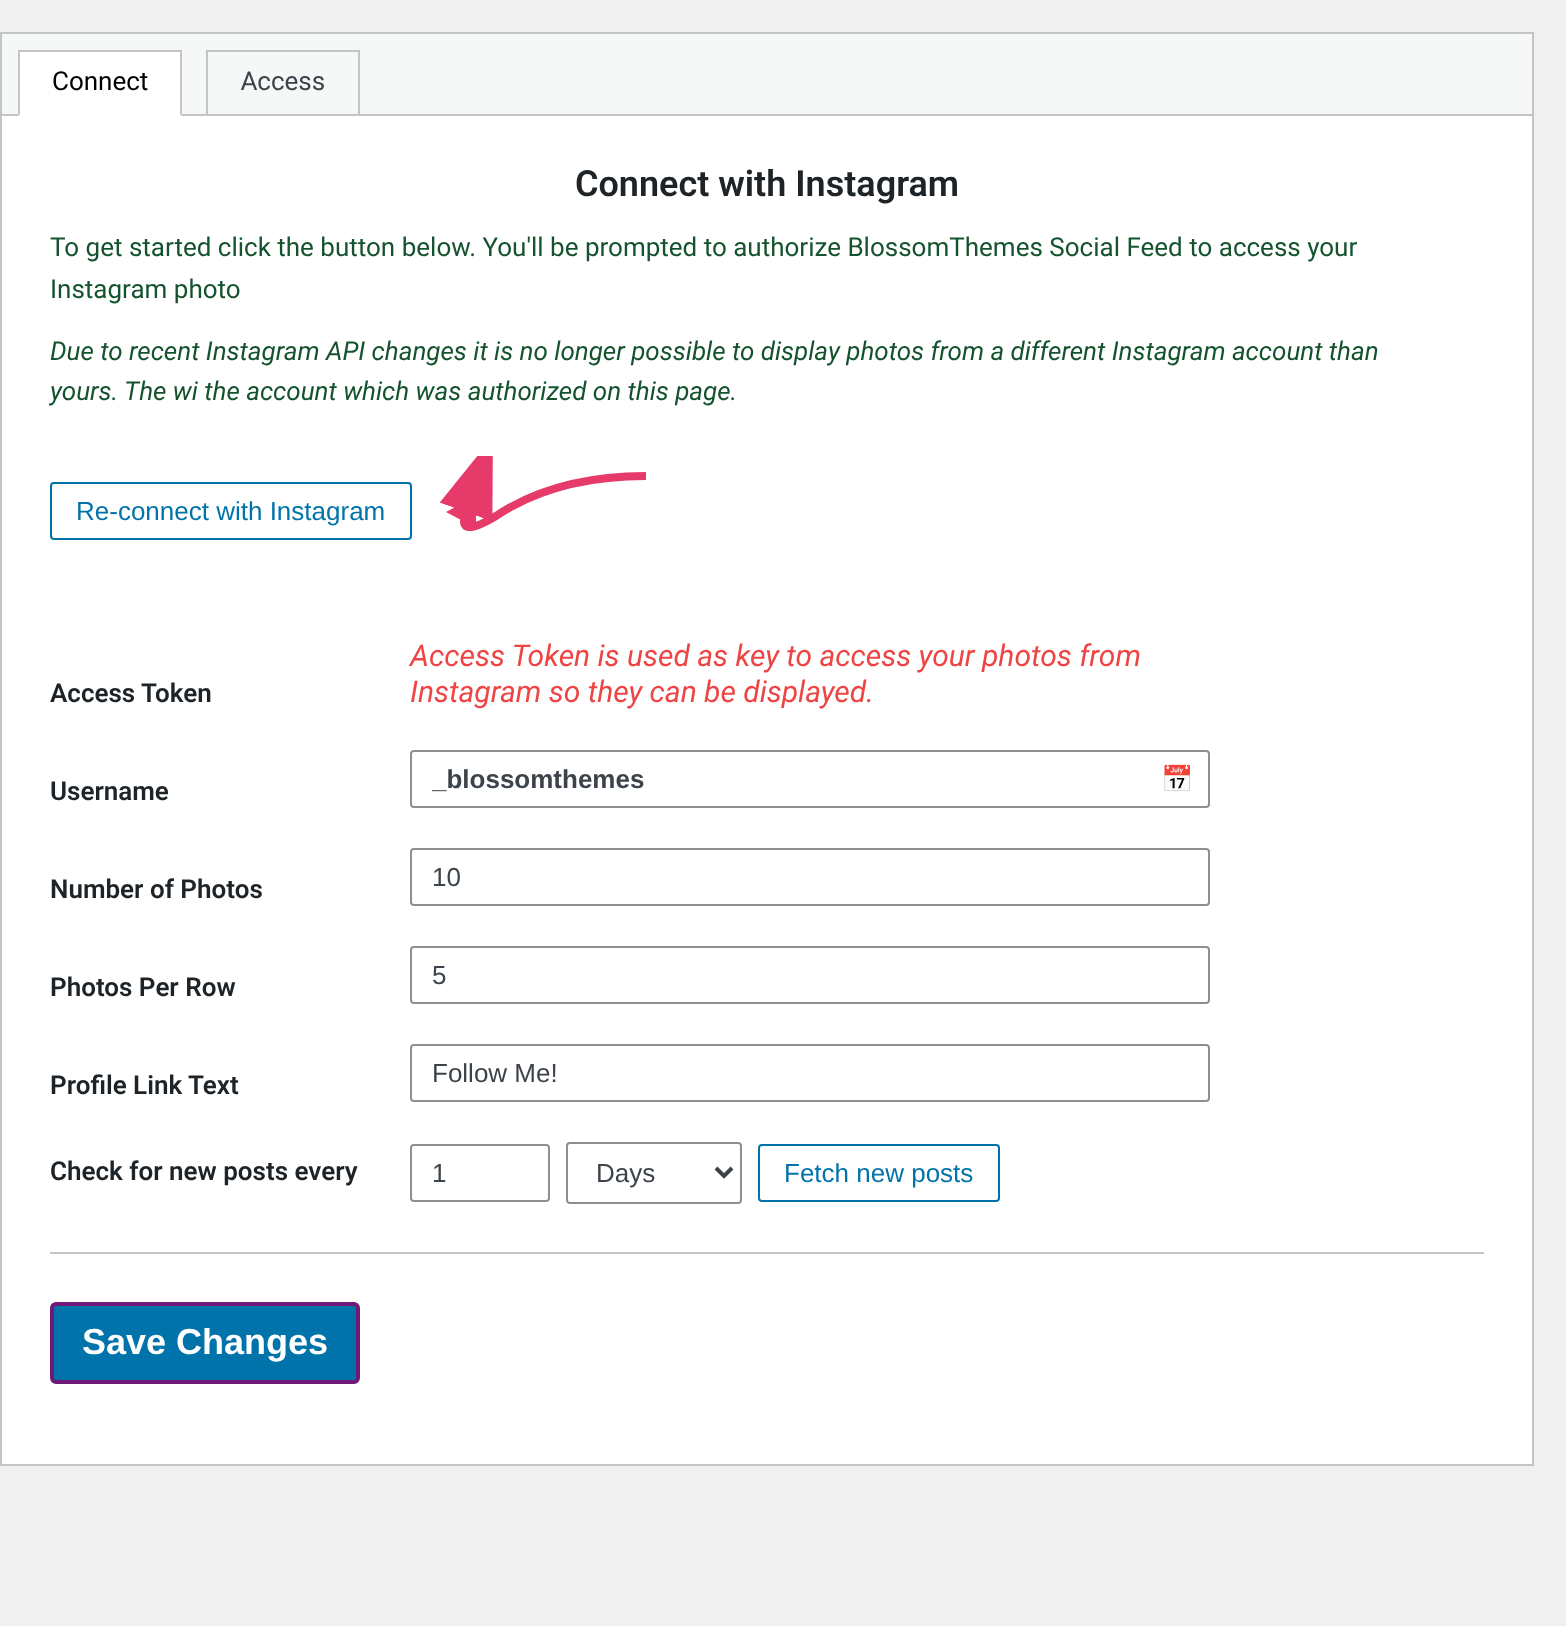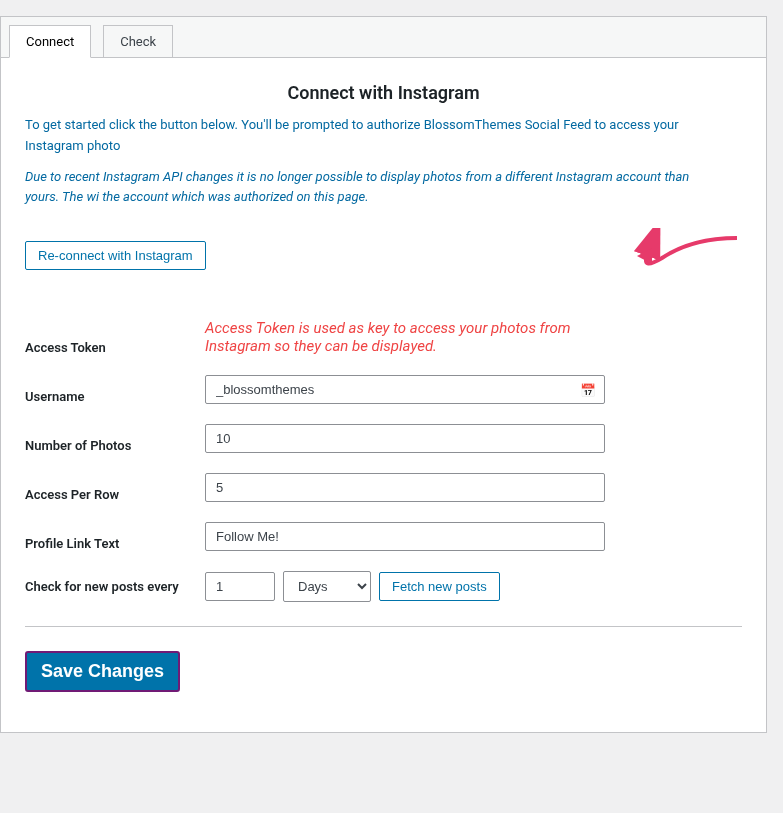--- a/index.html
+++ b/index.html
@@ -53,37 +53,36 @@
     }
     .section-title {
       font-size: 18px;
       font-weight: 600;
       color: #1d2327;
       margin-bottom: 12px;
       text-align: center;
     }
     .description {
       font-size: 13px;
-      color: #0369a1;
+      color: #14532d;
       margin-bottom: 10px;
       line-height: 1.6;
       max-width: 700px;
     }
     .description.italic {
       font-style: italic;
       margin-bottom: 20px;
     }
     
     .reconnect-area {
       display: flex;
       align-items: center;
       gap: 12px;
       margin-bottom: 30px;
       position: relative;
-      justify-content: space-between;
     }
     .reconnect-btn {
       padding: 6px 12px;
       background: #fff;
       border: 1px solid #0073aa;
       color: #0073aa;
       font-size: 13px;
       cursor: pointer;
       border-radius: 2px;
     }
@@ -125,20 +124,21 @@
       font-size: 15px;
       color: #ef4444;
       margin-top: 6px;
       font-style: italic;
     }
     
     .input-with-icon {
       position: relative;
     }
     .input-with-icon .form-input {
+      font-weight: bold;
     }
     .input-icon {
       position: absolute;
       right: 8px;
       top: 50%;
       transform: translateY(-50%);
       color: #8c8f94;
       font-size: 13px;
     }
     
@@ -193,21 +193,21 @@
     }
   </style>
 </head>
 <body>
 
 <div class="page-wrapper">
   <div class="content-area">
 
     <div class="tabs">
       <div class="tab active">Connect</div>
-      <div class="tab">Check</div>
+      <div class="tab">Access</div>
     </div>
 
     <div class="main-content">
 
       
       <h2 class="section-title">Connect with Instagram</h2>
 
       
       <p class="description">To get started click the button below. You'll be prompted to authorize BlossomThemes Social Feed to access your Instagram photo</p>
 
@@ -253,21 +253,21 @@
       
       <div class="form-row">
         <label class="form-label">Number of Photos</label>
         <div class="form-field">
           <input class="form-input" type="text" value="10" style="">
         </div>
       </div>
 
       
       <div class="form-row">
-        <label class="form-label">Access Per Row</label>
+        <label class="form-label">Photos Per Row</label>
         <div class="form-field">
           <input class="form-input" type="text" value="5" style="">
         </div>
       </div>
 
       
       <div class="form-row">
         <label class="form-label">Profile Link Text</label>
         <div class="form-field">
           <input class="form-input" type="text" value="Follow Me!" style="">

